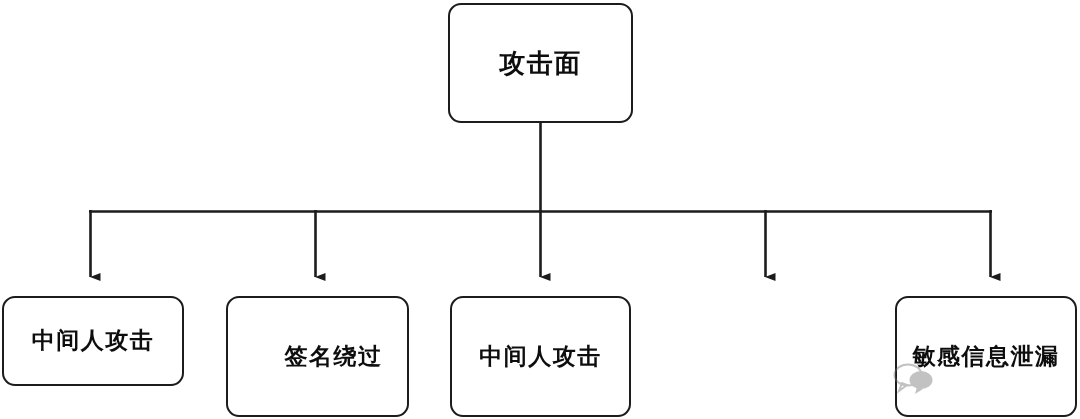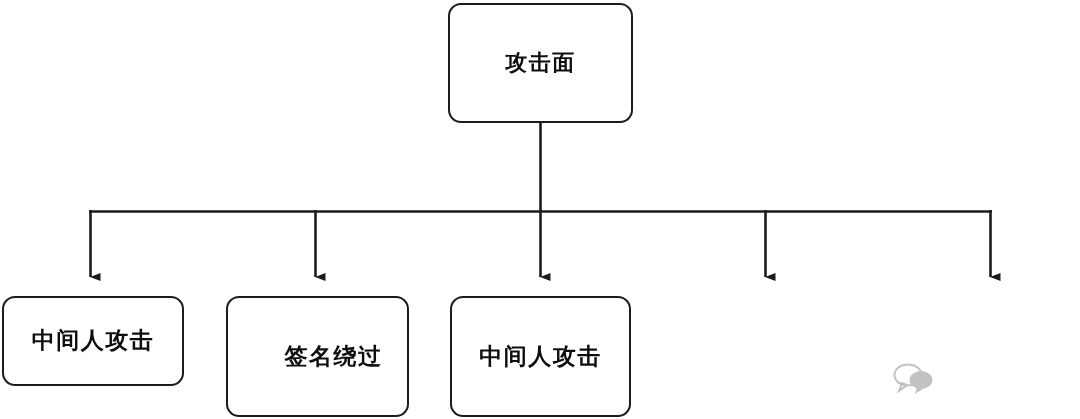--- a/index.html
+++ b/index.html
@@ -38,21 +38,21 @@
     z-index: 2;
   }
   .node-label {
     font-family: "DejaVu Sans", "Liberation Sans", sans-serif;
     font-weight: 700;
     color: #0d0d0d;
     letter-spacing: 1.5px;
     line-height: 1.1;
     white-space: nowrap;
   }
-  .node-root .node-label { font-size: 22px; }
+  .node-root .node-label { font-size: 26px; }
   .node-leaf .node-label { font-size: 23px; }
 
   
   #watermark {
     position: absolute;
     left: 893px;
     top: 355px;
     width: 185px;
     height: 46px;
     display: flex;
@@ -108,20 +108,23 @@
 
   <div class="node node-leaf" style="left:226px; top:296px; width:183px; height:121px;padding-left:32px;">
     <span class="node-label">签名绕过</span>
   </div>
 
   <div class="node node-leaf" style="left:450px; top:296px; width:181px; height:121px;">
     <span class="node-label">中间人攻击</span>
   </div>
 
 
+  <div class="node node-leaf" style="left:895px; top:296px; width:182px; height:121px;">
+    <span class="node-label">敏感信息泄漏</span>
+  </div>
 
   <div id="watermark">
     <svg class="wm-mark" viewBox="0 0 42 34" xmlns="http://www.w3.org/2000/svg">
       <ellipse cx="15" cy="14" rx="13.5" ry="10.5" fill="none" stroke="#6f6f6f" stroke-width="2"></ellipse>
       <path d="M9,22 L6,30 L14,24 Z" fill="none" stroke="#6f6f6f" stroke-width="2"></path>
       <ellipse cx="28" cy="19" rx="11.5" ry="9" fill="#6f6f6f"></ellipse>
       <path d="M24,26 L22,33 L30,28 Z" fill="#6f6f6f"></path>
     </svg>
   </div>
 

